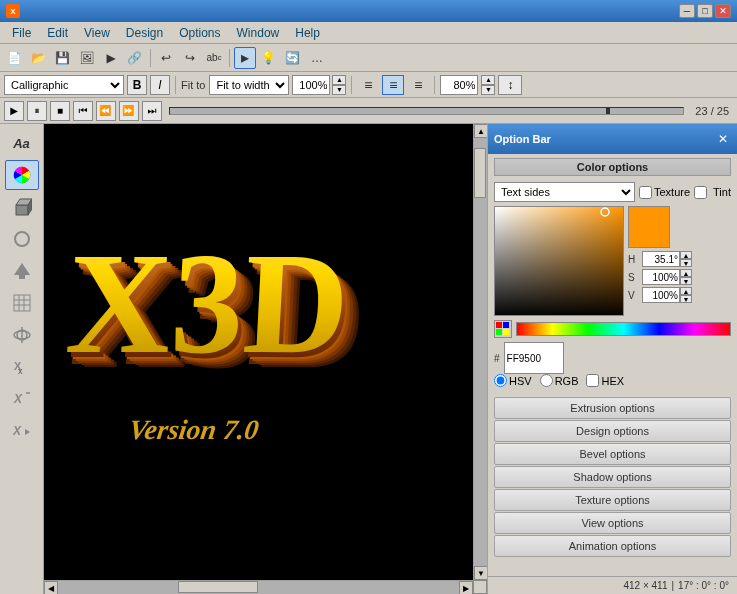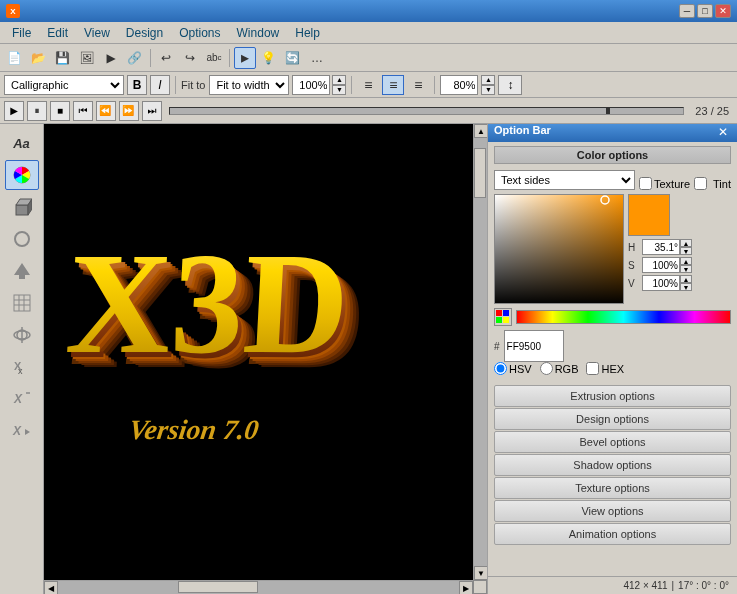--- a/index.html
+++ b/index.html
@@ -60,27 +60,27 @@
     .canvas-area { flex: 1; background: #6b6b6b; position: relative; overflow: hidden; }
     .canvas-content { width: 100%; height: 100%; background: #000; display: flex; align-items: center; justify-content: center; overflow: hidden; }
     .canvas-scrollbar-v { position: absolute; right: 0; top: 0; width: 14px; height: calc(100% - 14px); background: #d4d0c8; border-left: 1px solid #a0a0a0; display: flex; flex-direction: column; }
     .canvas-scrollbar-h { position: absolute; bottom: 0; left: 0; width: calc(100% - 14px); height: 14px; background: #d4d0c8; border-top: 1px solid #a0a0a0; display: flex; }
     .scroll-btn { width: 14px; height: 14px; background: #d4d0c8; border: 1px solid #888; display: flex; align-items: center; justify-content: center; font-size: 8px; cursor: pointer; }
     .scroll-track { flex: 1; background: #b0b0b0; }
     .scroll-thumb { width: 14px; height: 40px; background: #d4d0c8; border: 1px solid #888; }
 
     
     .right-panel { width: 250px; background: #d4d0c8; border-left: 1px solid #a0a0a0; display: flex; flex-direction: column; }
-    .panel-header { height: 18px; background: linear-gradient(to bottom, #4a90d9, #2a6ab5); display: flex; align-items: flex-start; justify-content: space-between; padding: 0 6px; }
+    .panel-header { height: 30px; background: linear-gradient(to bottom, #4a90d9, #2a6ab5); display: flex; align-items: center; justify-content: space-between; padding: 0 6px; }
     .panel-title { color: white; font-size: 11px; font-weight: bold; }
     .panel-close { color: white; font-size: 12px; cursor: pointer; width: 16px; height: 16px; display: flex; align-items: center; justify-content: center; }
 
     
     .color-options { padding: 4px 6px; }
-    .color-dropdown-row { display: flex; align-items: flex-end; gap: 4px; margin-bottom: 4px; }
+    .color-dropdown-row { display: flex; align-items: center; gap: 4px; margin-bottom: 4px; }
     .color-select { flex: 1; height: 20px; border: 1px solid #888; background: white; font-size: 11px; padding: 0 2px; }
     .texture-check { display: flex; align-items: center; gap: 2px; font-size: 11px; }
     .tint-check { display: flex; align-items: center; gap: 6px; font-size: 11px; }
 
     
     .color-picker-area { display: flex; gap: 4px; margin-bottom: 4px; }
     .color-gradient { width: 130px; height: 110px; position: relative; cursor: crosshair; border: 1px solid #888; overflow: hidden; }
     .color-preview { width: 42px; height: 42px; border: 1px solid #888; cursor: pointer; }
     .hsv-sliders { display: flex; flex-direction: column; gap: 2px; }
     .hsv-row { display: flex; align-items: center; gap: 2px; font-size: 10px; }

